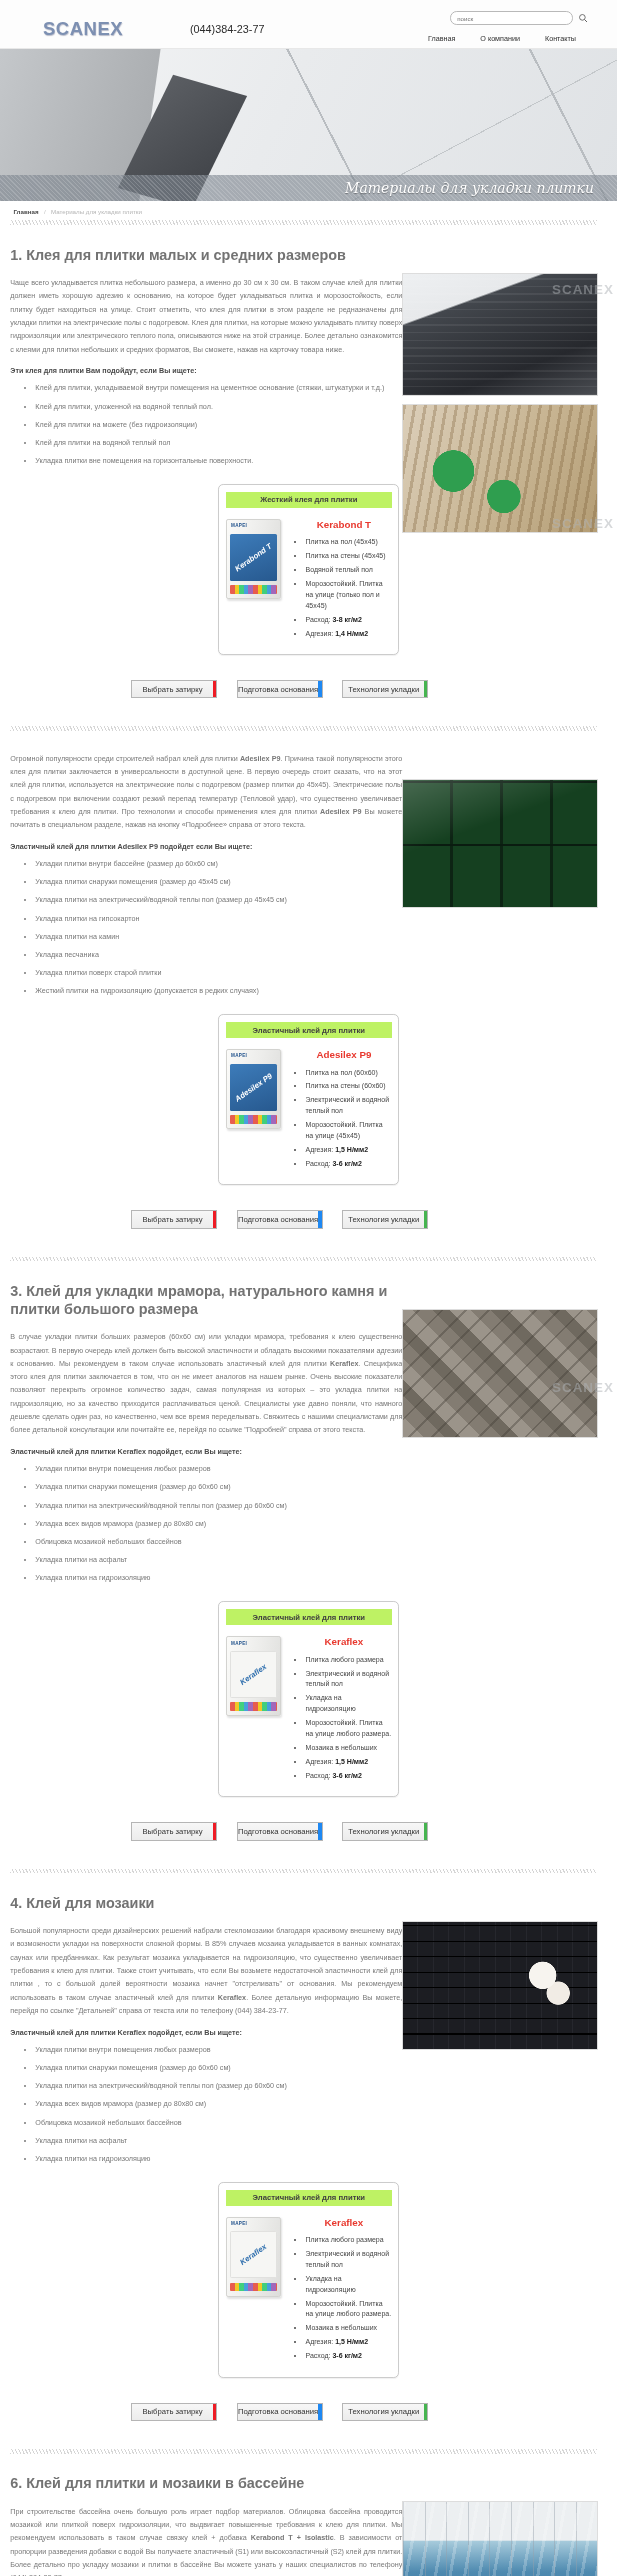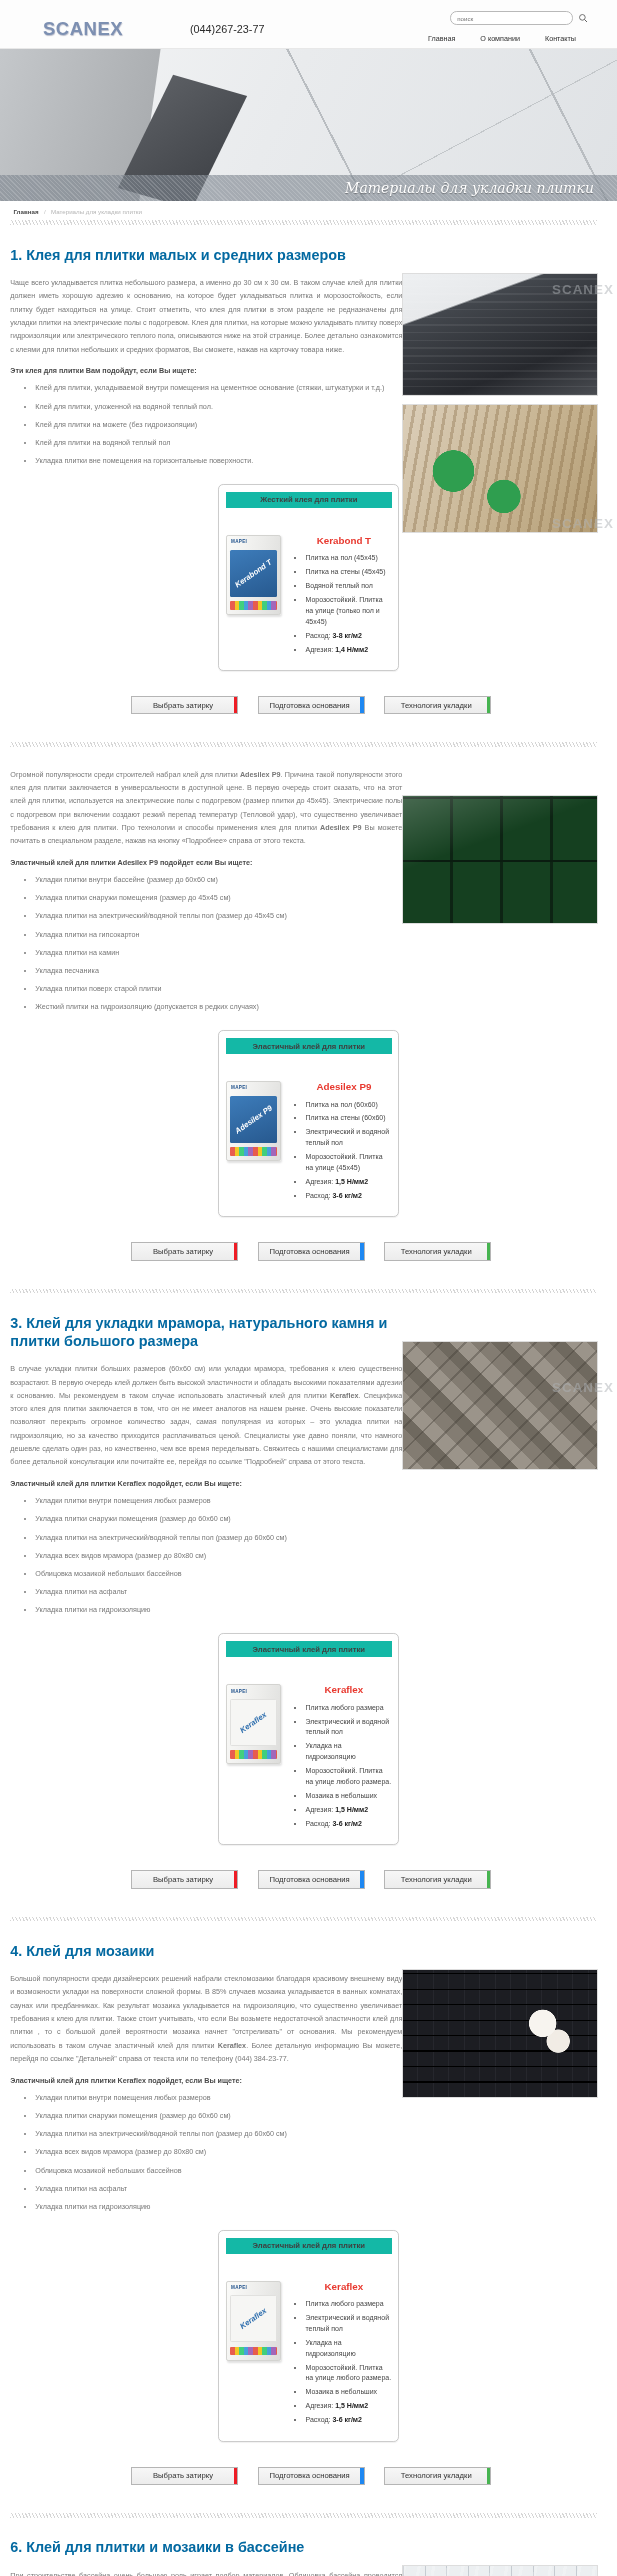--- a/index.html
+++ b/index.html
@@ -65,35 +65,35 @@
 
   
   #sections { position:relative; }
   .section { position:relative; padding:0 0 28px 10.3px; width:608px; }
   .divider {
     width:587px; height:4.6px; margin-bottom:20.6px;
     background:repeating-linear-gradient(65deg,#d6d6d6 0 1px, transparent 1px 3.1px);
   }
   .section-inner { position:relative; }
   .section-text { width:392px; }
-  .heading { font-size:14.4px; font-weight:bold; color:#0369a1; margin:2.1px 0 12.4px; line-height:1.25; }
+  .heading { font-size:14.4px; font-weight:bold; color:#737373; margin:2.1px 0 12.4px; line-height:1.25; }
   .para { font-size:7.2px; line-height:1.85; color:#787878; text-align:justify; margin-bottom:10.3px; }
   .list-title { font-size:7.2px; font-weight:bold; color:#4a4a4a; margin-bottom:7.2px; }
   .bullets { margin:0 0 5.2px 25px; }
   .bullets li { font-size:7.2px; color:#787878; line-height:1.6; margin-bottom:6.7px; }
 
   
   .cards { margin:17.5px 0 0 208px; display:flex; gap:14.4px; }
   .card {
     width:181px; background:#fff; border:0.5px solid #ccc; border-radius:5.2px;
     padding:6.7px 6.7px 11.3px; box-shadow:0 0.5px 1px rgba(0,0,0,.06); cursor:pointer;
   }
   .card-header {
-    background:#14b8a6; color:#3f3f3f; font-weight:bold; font-size:7.7px;
-    text-align:center; padding:3.6px 2.1px; margin-bottom:24px;
+    background:#bef264; color:#3f3f3f; font-weight:bold; font-size:7.7px;
+    text-align:center; padding:3.6px 2.1px; margin-bottom:8px;
   }
   .card-body { display:flex; gap:7.2px; }
   .pack { width:63px; flex:0 0 63px; position:relative; }
   .card-info { flex:1; }
   .product-name { color:#e8392f; font-weight:bold; font-size:9.8px; text-align:center; margin:3.1px 0 7.2px; }
   .specs { margin-left:9.3px; }
   .specs li { font-size:7px; color:#454545; line-height:1.55; margin-bottom:3.1px; }
   .specs b { color:#222; }
 
   
@@ -107,21 +107,21 @@
   .bag--blue .bag-label { color:#fff; }
   .bag--white .bag-panel { background:#f6f6f4; border:0.5px solid #e1e1df; }
   .bag--white .bag-label { color:#2f6fae; }
   .bag-label { font-size:7.7px; font-weight:bold; font-style:italic; transform:rotate(-35deg); white-space:nowrap; }
   .bag-mosaic { position:absolute; left:3.1px; right:3.1px; bottom:4.6px; height:8.8px; border-radius:1px; opacity:.9;
     background:repeating-linear-gradient(90deg,#e74c3c 0 4.6px,#f1c40f 4.6px 9.3px,#2ecc71 9.3px 14px,#3498db 14px 18.5px,#9b59b6 18.5px 23px); }
 
   
   .btn-row { display:flex; gap:19.6px; margin:25px 0 0 121px; }
   .btn {
-    position:relative; width:107px; height:18.5px; border:0.5px solid #b5b5b5;
+    position:relative; width:86px; height:18.5px; border:0.5px solid #b5b5b5;
     background:linear-gradient(180deg,#f7f7f7,#ececec);
     font-size:7.7px; color:#333; display:flex; align-items:center; justify-content:center;
     cursor:pointer; padding-right:3.6px;
   }
   .btn-stripe { position:absolute; right:0; top:0; bottom:0; width:3.6px; }
   .stripe-red { background:#ee1c25; }
   .stripe-blue { background:#1e88f2; }
   .stripe-green { background:#46b450; }
 
   
@@ -164,21 +164,21 @@
 
   
   .wm { position:absolute; right:3.1px; font-weight:bold; font-size:13.4px; letter-spacing:1px;
     color:#aeb2b6; opacity:.5; z-index:5; pointer-events:none; }
 </style>
 </head>
 <body>
 
 <div class="header">
   <div class="logo">SCANEX</div>
-  <div class="phone">(044)267-23-77</div>
+  <div class="phone">(044)384-23-77</div>
   <div class="search-box">
     <input type="text" placeholder="поиск" style="">
     <span class="search-icon">
       <svg width="10.3" height="10.3" viewBox="0 0 20 20">
         <circle cx="8.5" cy="8.5" r="5.5" fill="none" stroke="#555" stroke-width="1.6"></circle>
         <line x1="12.7" y1="12.7" x2="17.5" y2="17.5" stroke="#555" stroke-width="1.8"></line>
       </svg>
     </span>
   </div>
   <div class="top-nav">

